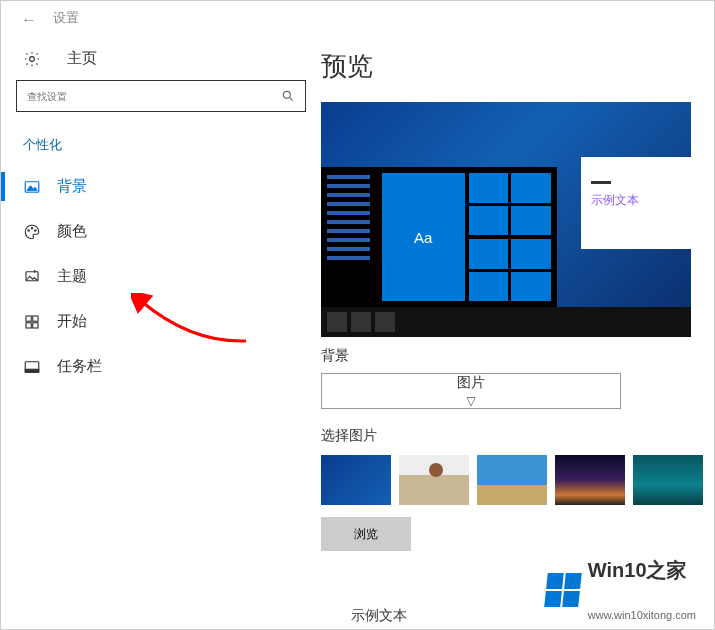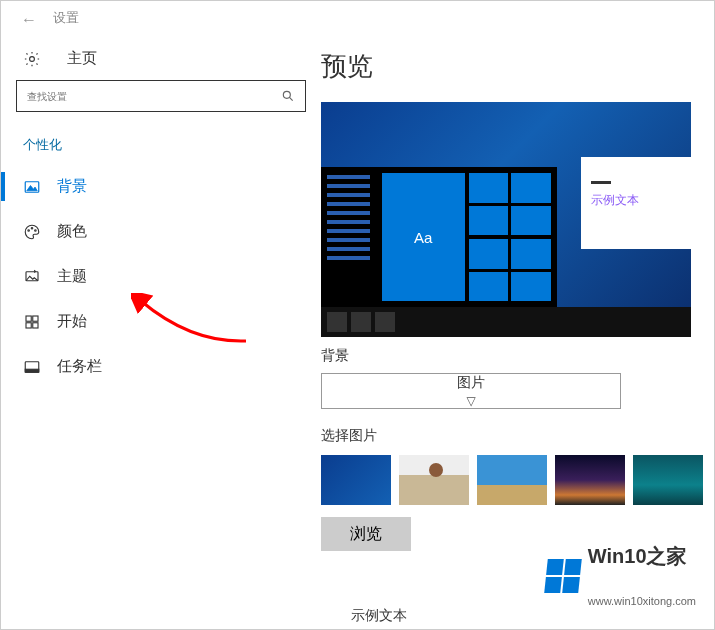--- a/index.html
+++ b/index.html
@@ -172,35 +172,35 @@
     .thumb.t2::after{content:"";position:absolute;left:30px;top:8px;width:14px;height:14px;border-radius:50%;background:#8a5a3a;}
     .thumb.t3 { background: linear-gradient(#3a93d5 60%, #c7a86a 60%); }
     .thumb.t4 { background: linear-gradient(180deg,#0a0a2a 0%,#3a1f5a 50%,#cc7733 80%,#222 100%); }
     .thumb.t5 { background: linear-gradient(180deg,#0a5562,#0c818b 60%,#084048); }
 
     .browse-btn {
       margin-top: 12px;
       width: 90px; height: 34px;
       background: #ccc;
       border: none;
-      font-size: 16px;
+      font-size: 12px;
       cursor: pointer;
       text-align: center;
     }
 
     .arrow-annotation {
       position: absolute;
       left: 130px; top: 292px;
       width: 120px; height: 60px;
       pointer-events: none;
     }
 
     .watermark {
       position: absolute;
-      right: 12px; bottom: 20px;
+      right: 12px; bottom: 6px;
       display: flex; align-items: center; gap: 8px;
       background: #fff;
       padding: 2px 6px;
     }
     .watermark .winlogo { width: 34px; height: 34px; display: grid; grid-template-columns: 1fr 1fr; grid-template-rows: 1fr 1fr; gap: 2px; transform: skewX(-6deg); }
     .watermark .winlogo div { background: #0078d7; }
     .watermark .wtext { display:flex; flex-direction:column; line-height:1.1; }
     .watermark .wmain { font-size: 20px; font-weight: bold; color:#333; }
     .watermark .wsub { font-size: 11px; color:#666;margin-top:28px; }
     .truncated-label {

